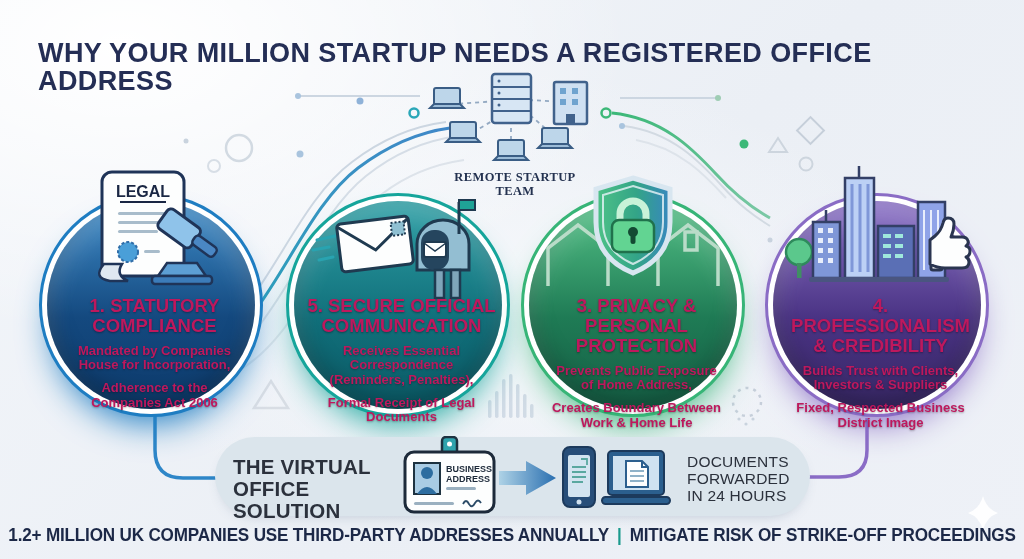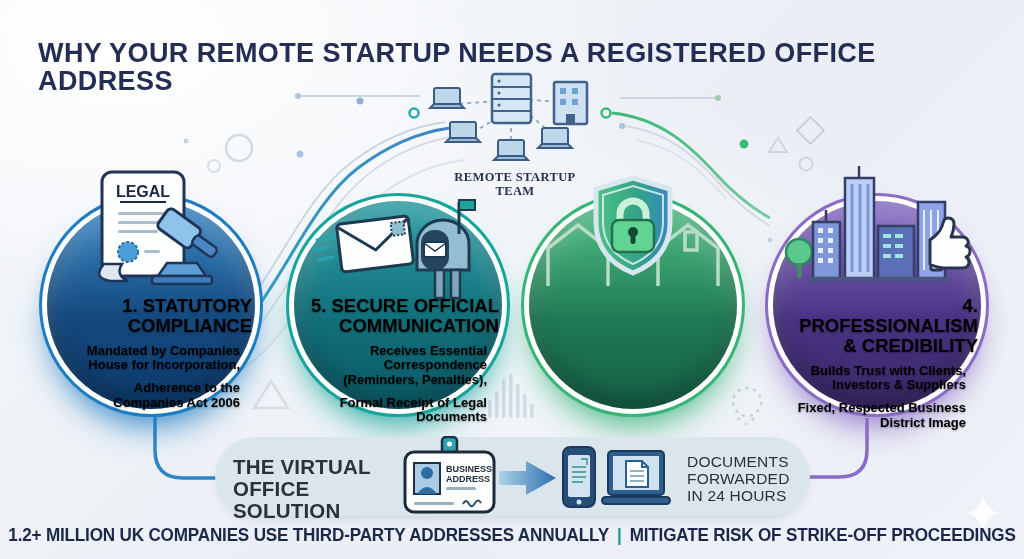--- a/index.html
+++ b/index.html
@@ -12,21 +12,21 @@
     color:var(--title-text,#242e55);letter-spacing:.4px;line-height:1.05;}
   
   .pillar{position:absolute;top:193px;width:224px;height:224px;border-radius:50%;
     background:#fff;border:3px solid var(--ring);box-sizing:border-box;
     box-shadow:0 20px 34px -14px var(--ring);}
   .pillar-fill{position:absolute;inset:5px;border-radius:50%;
     background:linear-gradient(180deg,var(--g-top) 0%,var(--g-mid) 56%,var(--g-bot) 100%);
     box-shadow:inset 0 16px 26px rgba(255,255,255,.18), inset 0 -10px 22px rgba(0,0,0,.25);}
   .pillar-icon{position:absolute;left:50%;transform:translateX(-50%);z-index:3;}
   .icon-1{top:-32px;} .icon-2{top:-2px;} .icon-3{top:-22px;} .icon-4{top:-36px;}
-  .pillar-content{position:absolute;z-index:4;top:100px;left:15px;right:8px;text-align:right;color:#000000;}
+  .pillar-content{position:absolute;z-index:4;top:100px;left:15px;right:8px;text-align:center;color:#be185d;}
   .pillar-heading{font-size:18.5px;font-weight:700;line-height:1.08;margin:0 0 8px 0;
     text-shadow:0 1px 2px rgba(0,0,0,.35);}
   .pillar-point{font-size:13px;font-weight:700;line-height:1.12;margin:0 12px 8px 12px;
     text-shadow:0 1px 2px rgba(0,0,0,.3);}
   
   .network{position:absolute;left:424px;top:62px;width:182px;height:148px;font-family:Liberation Serif, serif;}
   .network-label{position:absolute;left:16px;top:108px;width:150px;text-align:center;
     font-size:12.5px;font-weight:700;color:#243250;letter-spacing:.4px;line-height:1.15;}
   
   .banner{position:absolute;left:215px;top:437px;width:595px;height:79px;border-radius:40px;
@@ -107,21 +107,21 @@
     <circle cx="739" cy="419" r="1.6" fill="#c9d3de"></circle>
       <circle cx="746" cy="424" r="1.6" fill="#c9d3de"></circle>
       <circle cx="753" cy="419" r="1.6" fill="#c9d3de"></circle>
   </svg>
 
   <svg class="overlay-svg" width="1024" height="559">
     <path d="M155 412 L155 450 Q155 478 183 478 L216 478" stroke="#2e86c8" stroke-width="3.5" fill="none"></path>
     <path d="M867 418 L867 450 Q867 477 839 477 L808 477" stroke="#8a6cc6" stroke-width="3.5" fill="none"></path>
   </svg>
 
-  <h1 class="page-title">WHY YOUR REMOTE STARTUP NEEDS A REGISTERED OFFICE ADDRESS</h1>
+  <h1 class="page-title">WHY YOUR MILLION STARTUP NEEDS A REGISTERED OFFICE ADDRESS</h1>
 
   <div class="network">
     <svg width="182" height="110">
       <g stroke="#93a9c2" stroke-width="1.8" stroke-dasharray="4 4">
         <line x1="87" y1="38" x2="32" y2="42"></line>
         <line x1="87" y1="48" x2="46" y2="72"></line>
         <line x1="87" y1="58" x2="87" y2="78"></line>
         <line x1="100" y1="48" x2="128" y2="72"></line>
         <line x1="105" y1="38" x2="140" y2="40"></line>
       </g>
@@ -229,20 +229,25 @@
             <stop offset="1" stop-color="#3787bf"></stop>
         </linearGradient>
       </defs>
       <path d="M93 4 l37 11 v33 c0 27 -15 42 -37 51 c-22 -9 -37 -24 -37 -51 v-33 z" fill="url(#shieldGrad)" stroke="#d8e6f0" stroke-width="5"></path>
       <path d="M93 12 l30 9 v27 c0 22 -12 34 -30 42 c-18 -8 -30 -20 -30 -42 v-27 z" fill="none" stroke="#eaf4f9" stroke-width="2" opacity=".8"></path>
       <path d="M80 48 v-8 a13 13 0 0 1 26 0 v8" fill="none" stroke="#c8f2d8" stroke-width="7" stroke-linecap="round"></path>
       <rect x="72" y="46" width="42" height="32" rx="7" fill="#62d492" stroke="#20714c" stroke-width="2.5"></rect>
       <circle cx="93" cy="58" r="5" fill="#134a33"></circle>
       <rect x="90.5" y="60" width="5" height="10" rx="2.5" fill="#134a33"></rect>
     </svg>
+    <div class="pillar-content">
+      <h2 class="pillar-heading">3. PRIVACY &amp; PERSONAL PROTECTION</h2>
+      <p class="pillar-point">Prevents Public Exposure of Home Address,</p>
+      <p class="pillar-point">Creates Boundary Between Work &amp; Home Life</p>
+    </div>
   </div>
 
   <div class="pillar" style="left: 765px; --ring: #8a6cc5; --g-top: #8d74c8; --g-mid: #4a3384; --g-bot: #382866;">
     <div class="pillar-fill"></div>
     <svg class="pillar-icon icon-4" width="196" height="140" viewBox="0 0 196 140">
       <circle cx="20" cy="92" r="13" fill="#5bc88c" stroke="#2e8a5c" stroke-width="2.5"></circle>
       <rect x="18" y="103" width="4.5" height="15" fill="#3f8f63"></rect>
       <line x1="47" y1="50" x2="47" y2="62" stroke="#333f66" stroke-width="2.5"></line>
       <rect x="34" y="62" width="27" height="56" fill="#7f97d8" stroke="#333f66" stroke-width="2.5"></rect>
       <g fill="#e8eefc">

